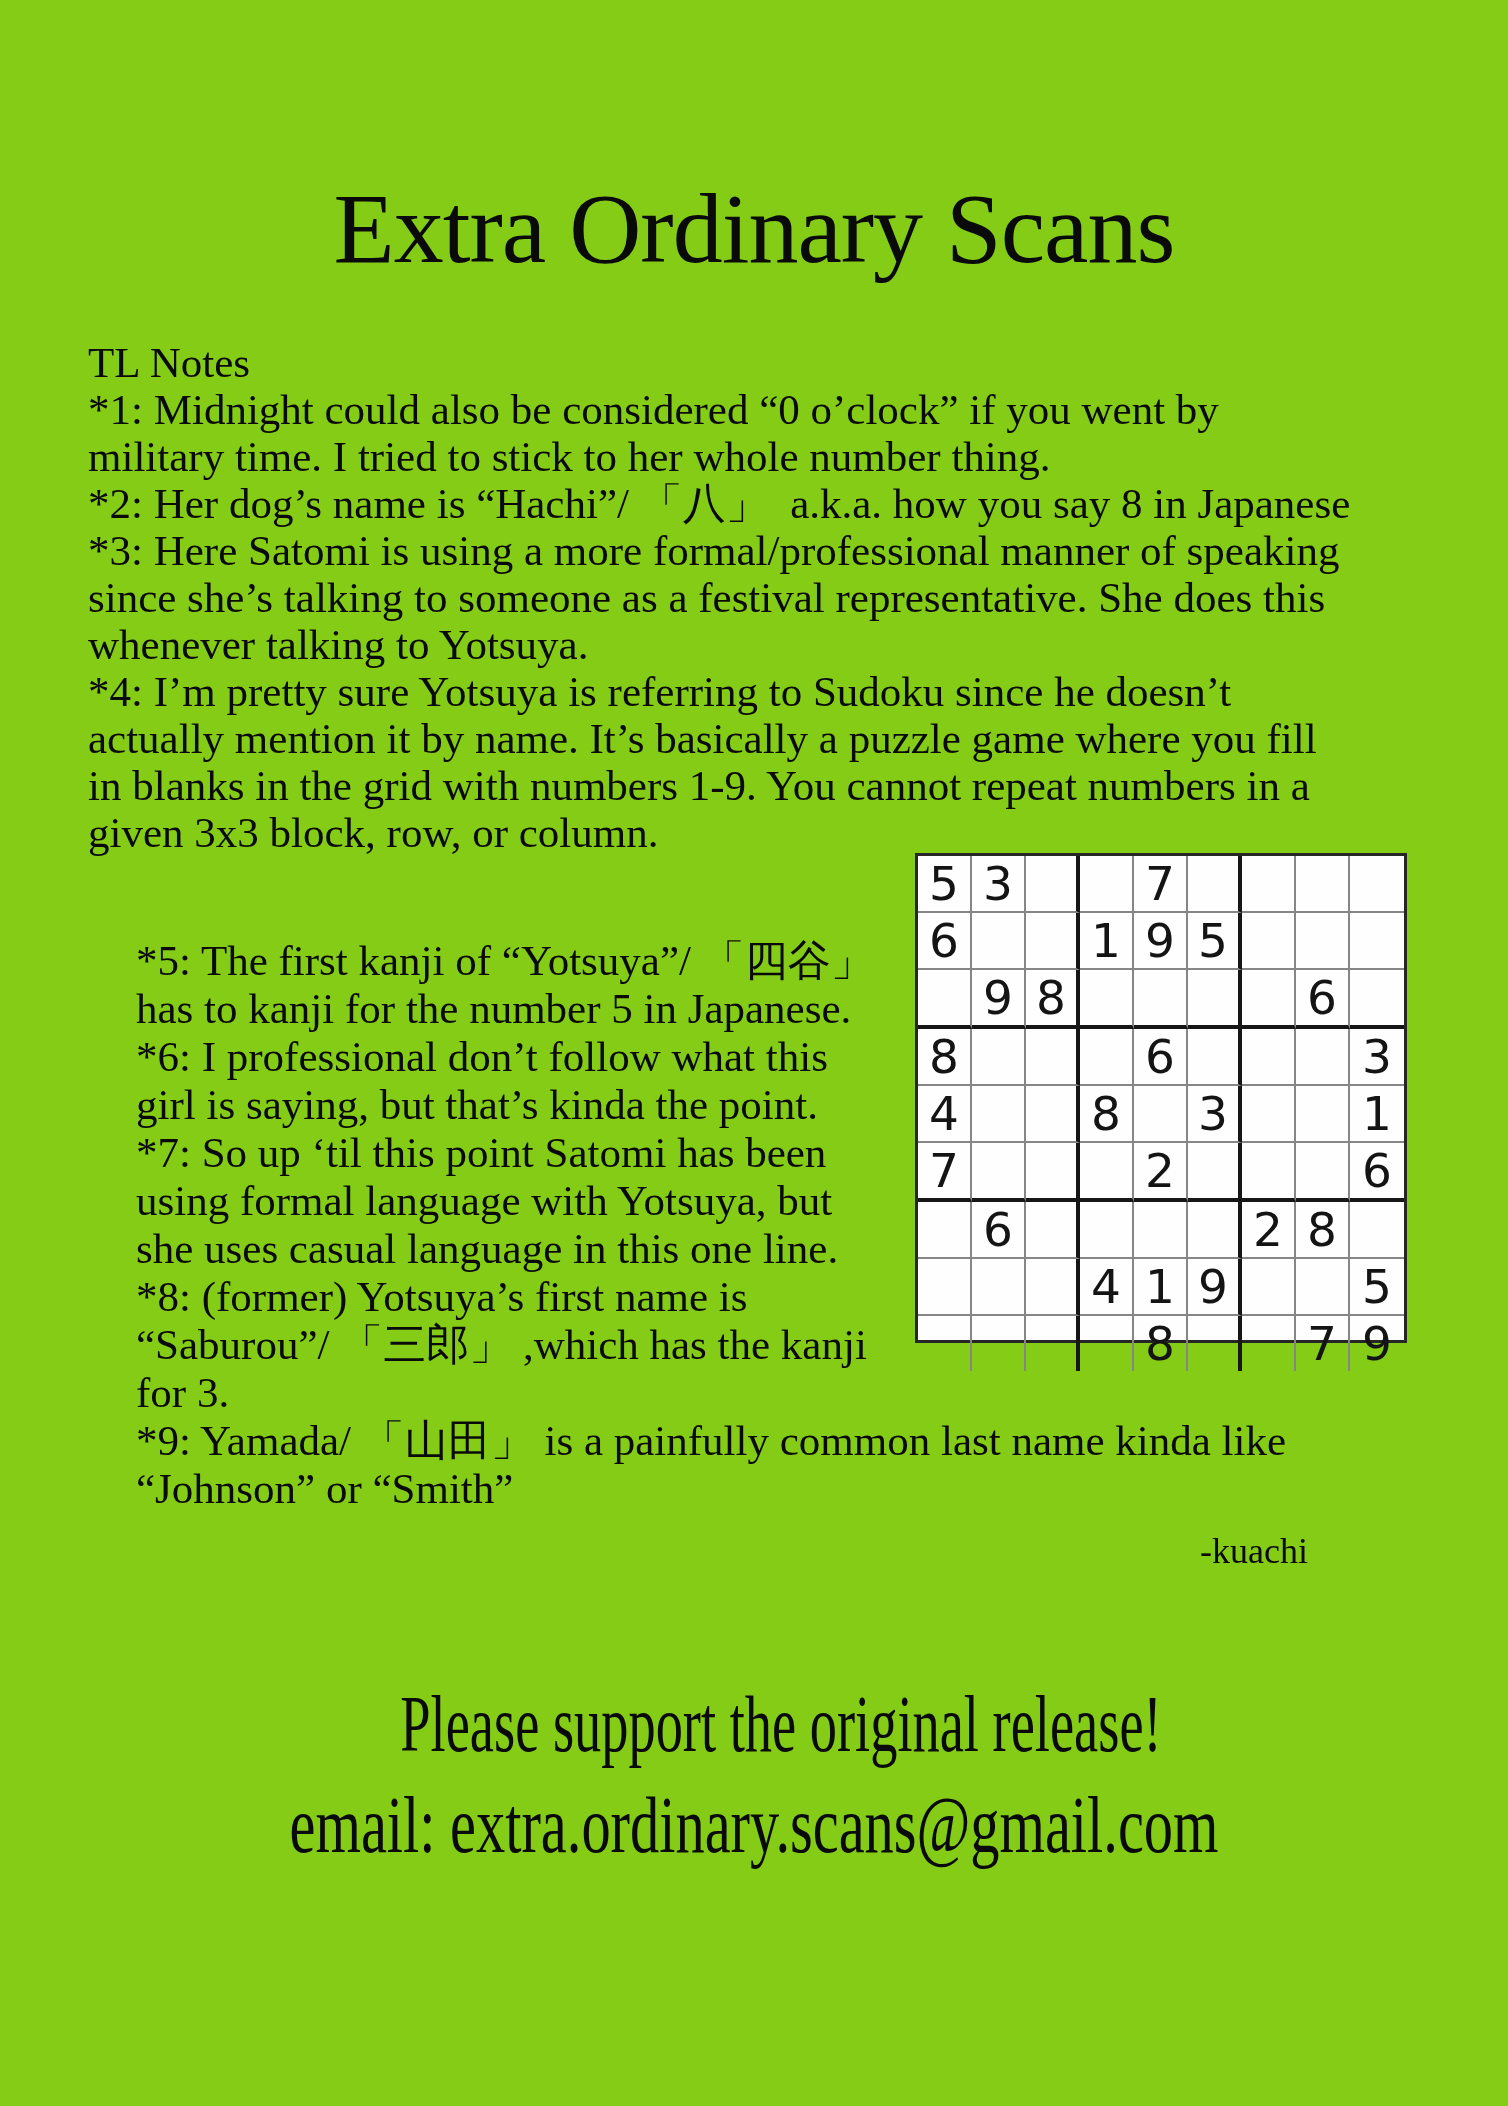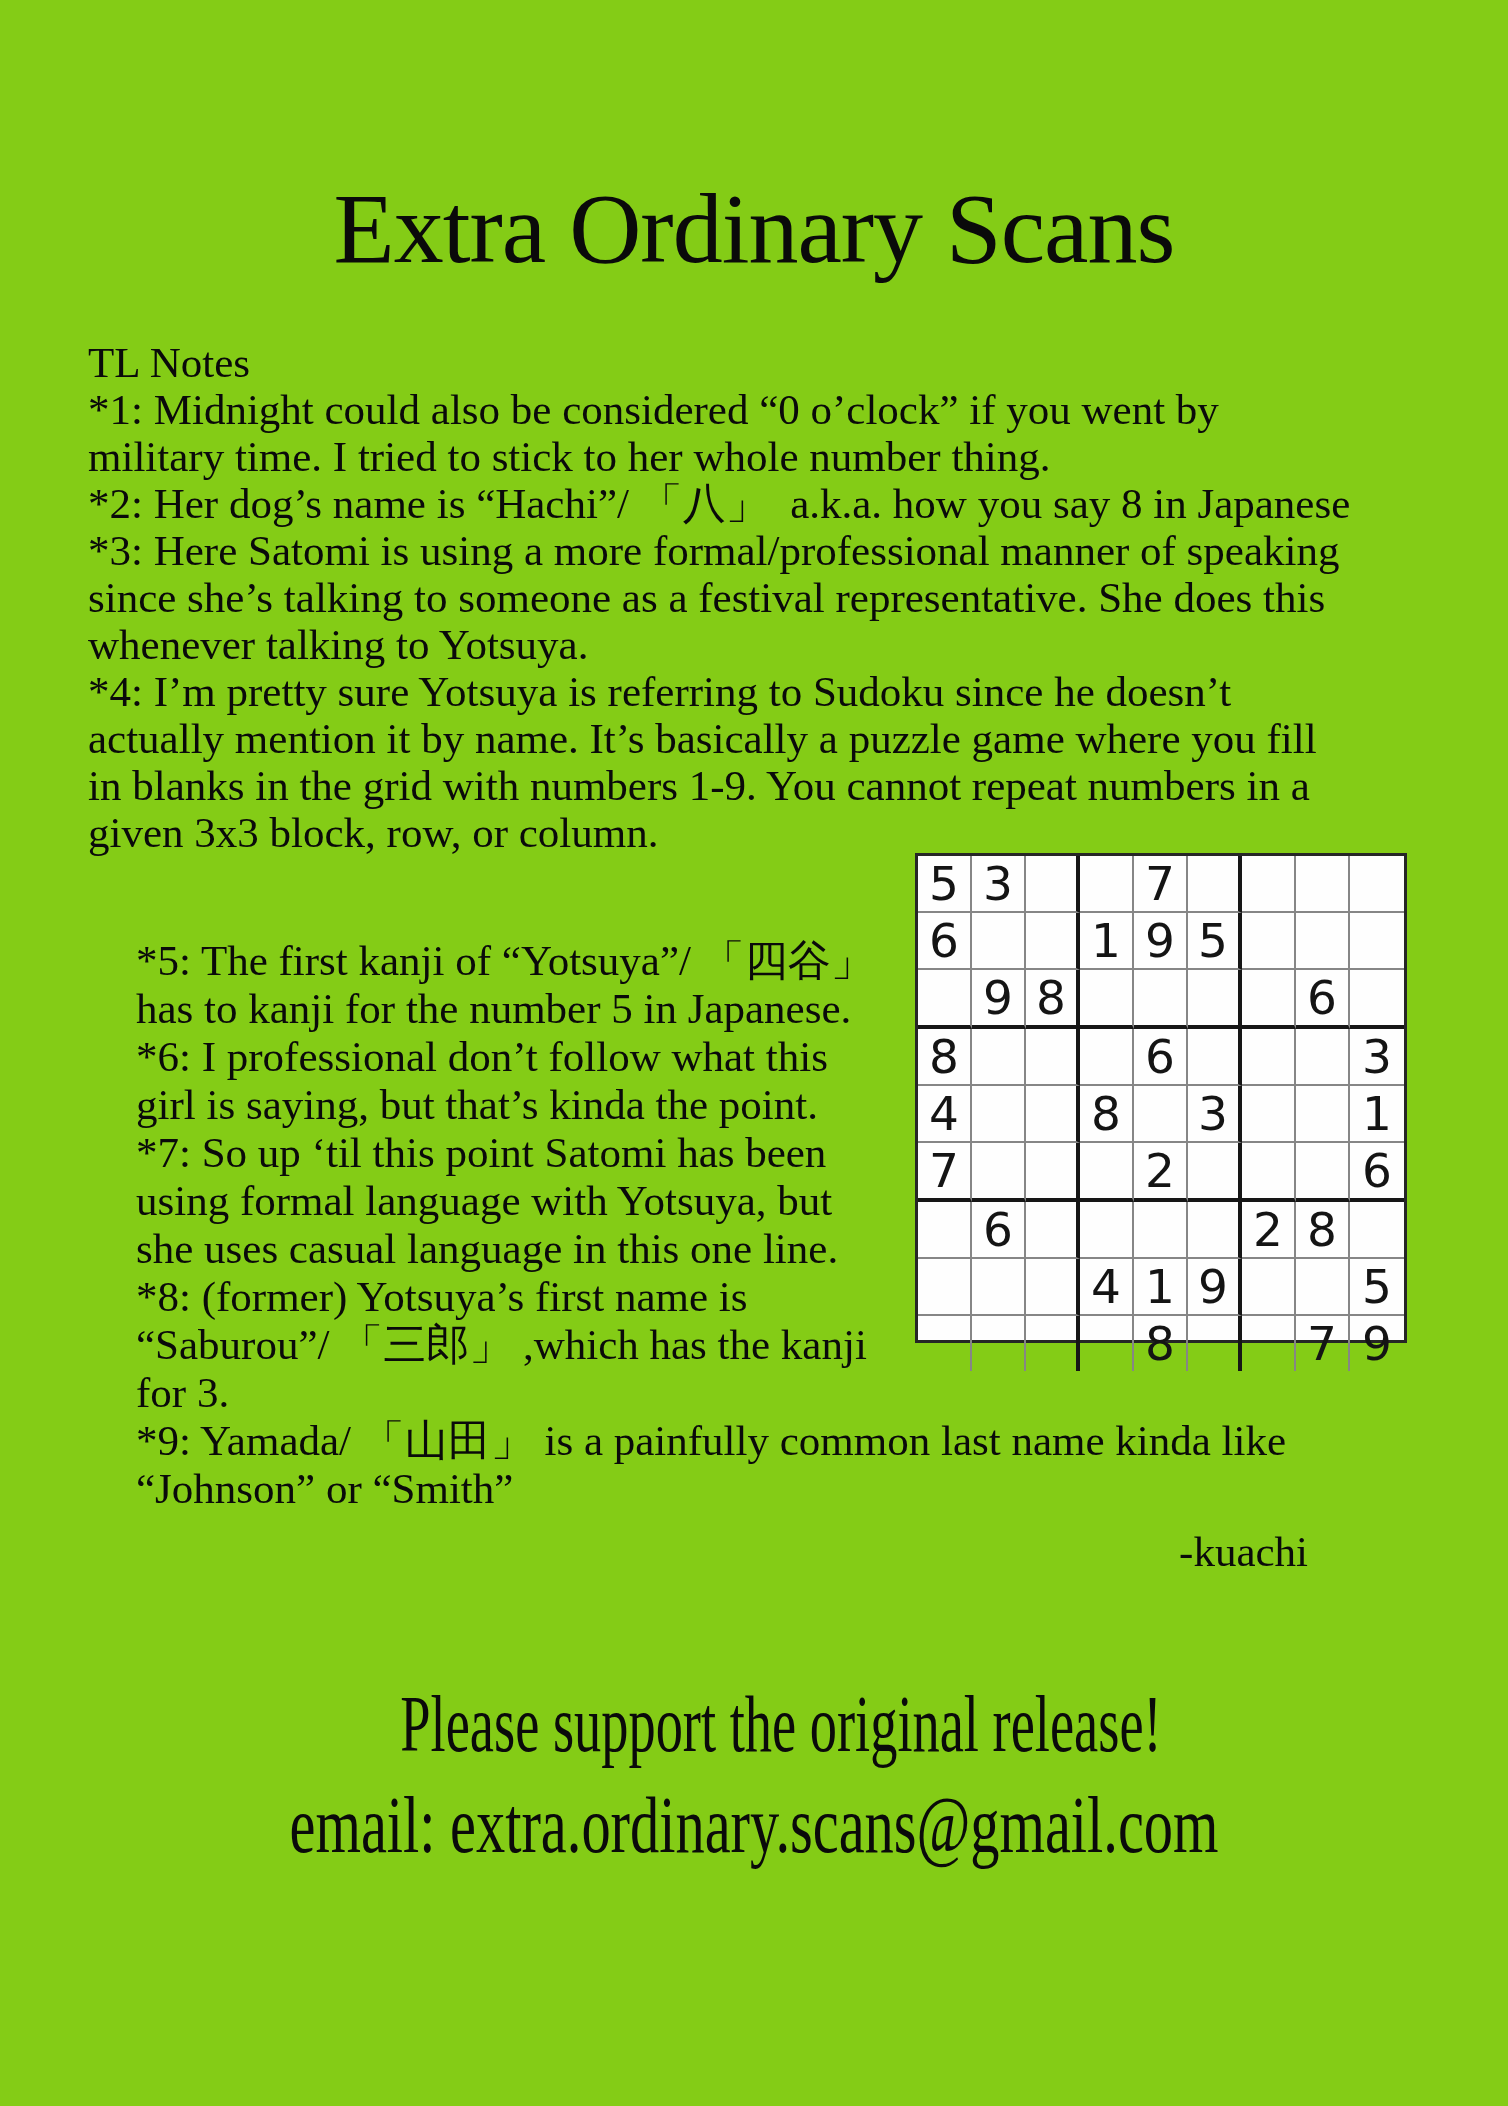--- a/index.html
+++ b/index.html
@@ -23,21 +23,21 @@
     white-space:nowrap;
   }
   .notes-block { position:absolute; left:88px; }
   #block1 { top:319px;margin-top:20px; }
   #block2 { top:937px;margin-left:48px; }
   .b1line { height:47px; line-height:47px; font-size:43px; white-space:nowrap; }
   .b2line { height:48px; line-height:48px; font-size:43px; white-space:nowrap; }
   .signature {
     position:absolute;
     top:1528px; right:200px;
-    font-size:43px; line-height:47px;
+    font-size:36px; line-height:47px;
     white-space:nowrap;
   }
   .footer-support {
     position:absolute;
     top:1684px; left:27px; width:1508px;
     text-align:center;
     font-size:80px; line-height:80px;
     white-space:nowrap;
     transform:scaleX(0.68);
     transform-origin:center top;

